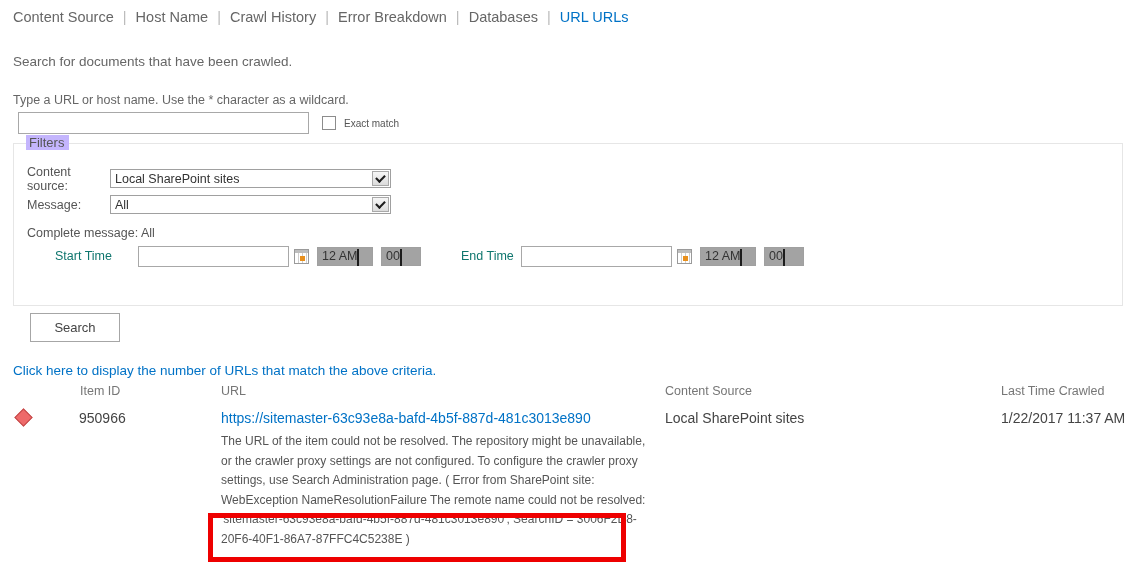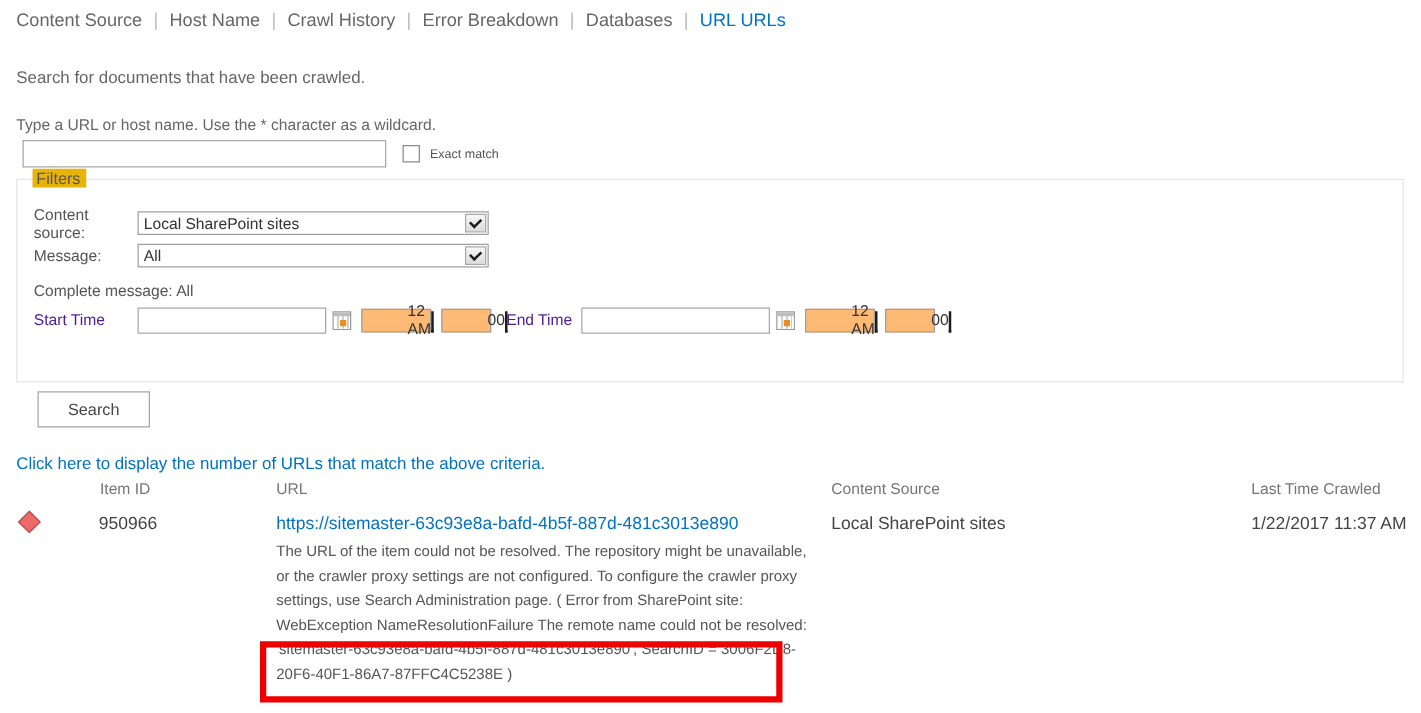--- a/index.html
+++ b/index.html
@@ -89,21 +89,21 @@
     top: 143px;
     width: 1110px;
     height: 163px;
     border: 1px solid #e6e6e6;
     box-sizing: border-box;
   }
   .filters-legend {
     position: absolute;
     left: 12px;
     top: -9px;
-    background: #eab308;
+    background: #c4b5fd;
     padding: 0 5px 0 3px;
     font-size: 13px;
     color: #555555;
   }
   .filter-grid {
     position: absolute;
     left: 13px;
     top: 22px;
   }
   .frow {
@@ -165,22 +165,23 @@
   }
 
   .timerow {
     display: flex;
     align-items: center;
     height: 24px;
   }
   .tlabel {
     width: 83px;
     font-size: 12.5px;
-    color: #4c1d95;
+    color: #0f766e;
     flex: 0 0 auto;
+    margin-left: 28px;
   }
   .tlabel.end {
     width: 60px;
     padding-left: 12px;
   }
   .time-input {
     width: 143px;
     height: 17px;
     border: 1px solid #a8a8a8;
     background: #ffffff;
@@ -215,26 +216,25 @@
     position: absolute; left: 0; top: 3px; right: 0; bottom: 0;
     background:
       repeating-linear-gradient(to right, #ffffff 0 3px, #cfcfcf 3px 4px),
       repeating-linear-gradient(to bottom, #ffffff 0 3px, #cfcfcf 3px 4px);
   }
   .ampm {
     position: relative;
     margin-left: 8px;
     height: 19px;
     border: 1px solid #a0a0a0;
-    background: #fdba74;
-    box-sizing: border-box;
-    display: flex;
-    align-items: center;
-    cursor: pointer;
-    padding-left: 32px;
+    background: #a3a3a3;
+    box-sizing: border-box;
+    display: flex;
+    align-items: center;
+    cursor: pointer;
   }
   .ampm.w1 { width: 56px; }
   .ampm.w2 { width: 40px; }
   .ampm .wtext {
     padding-left: 4px;
     font-size: 12.5px;
     color: #333333;
   }
 
   

